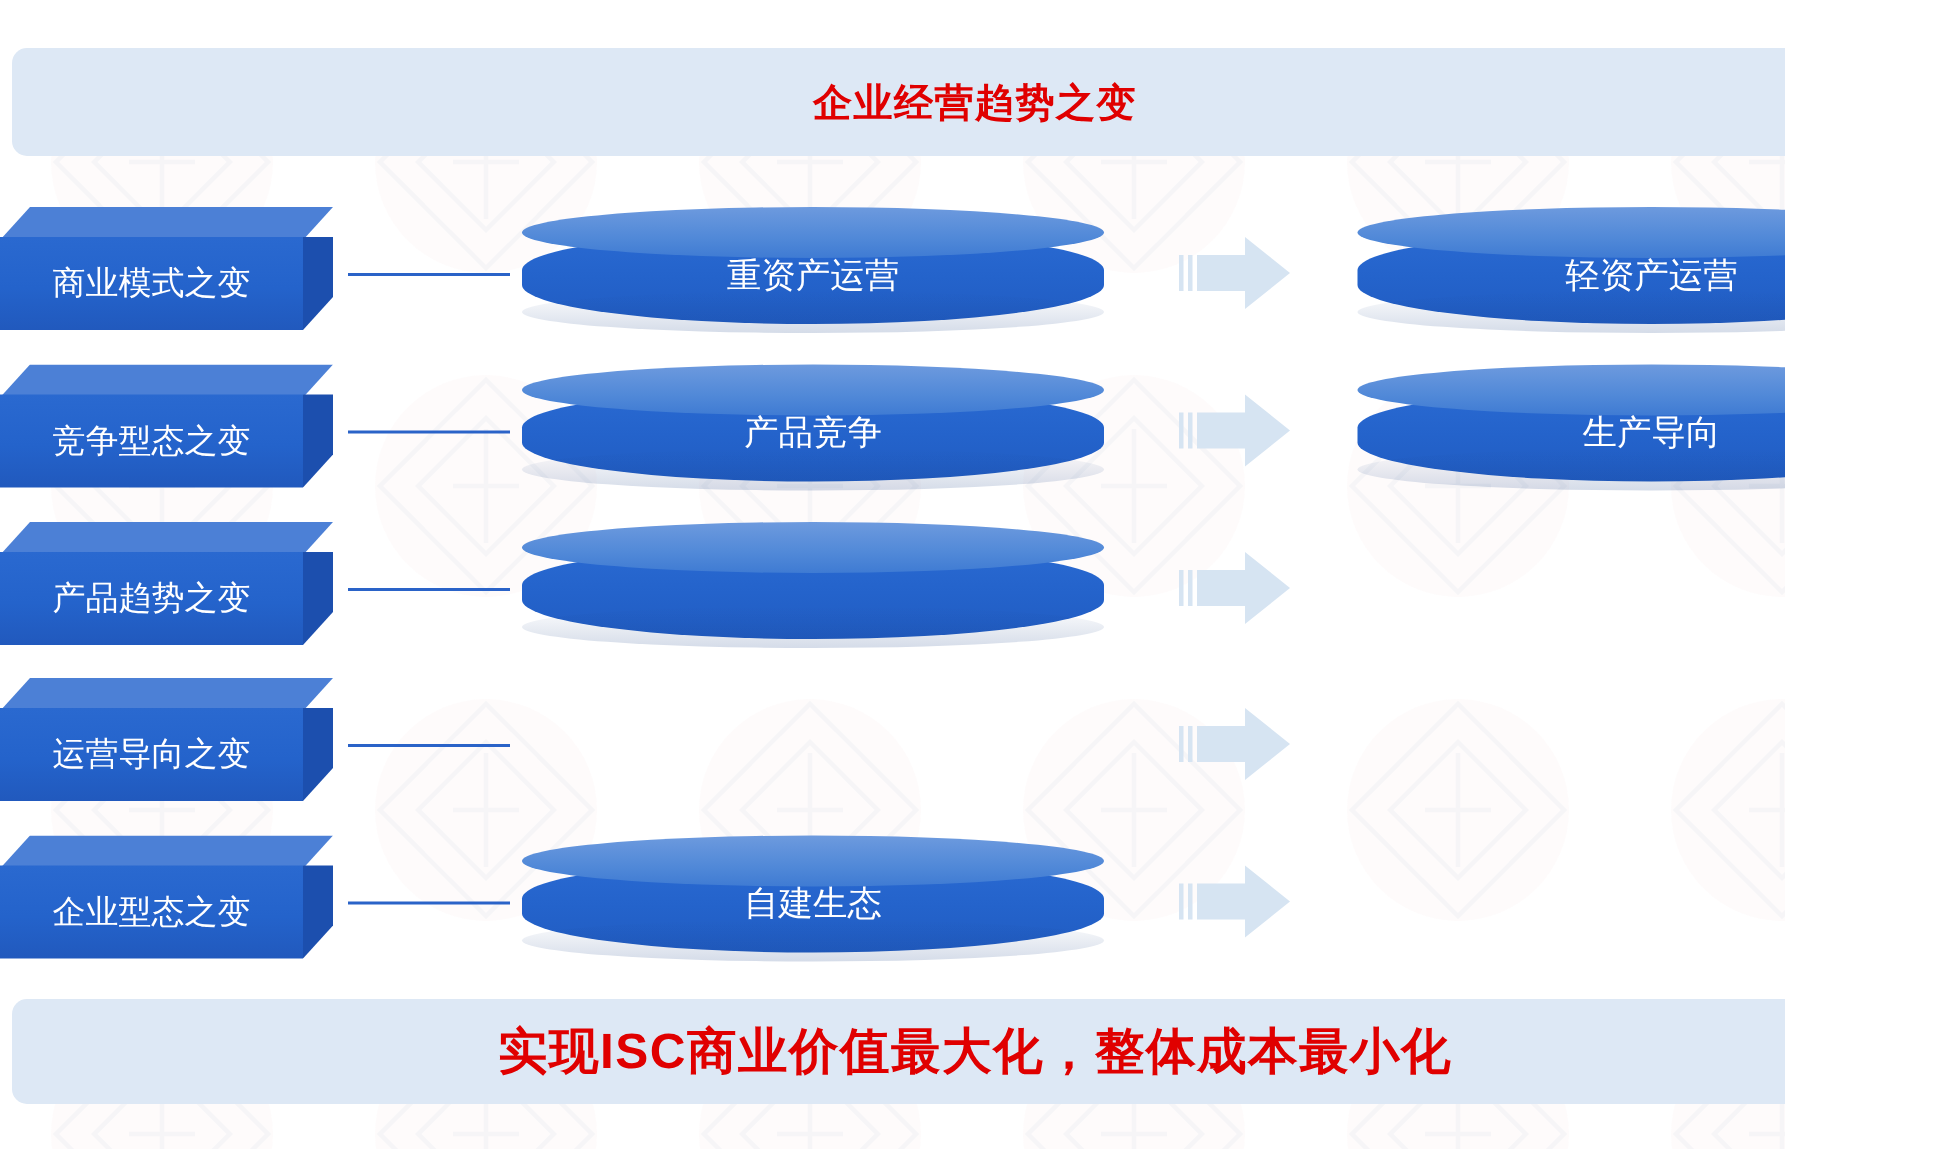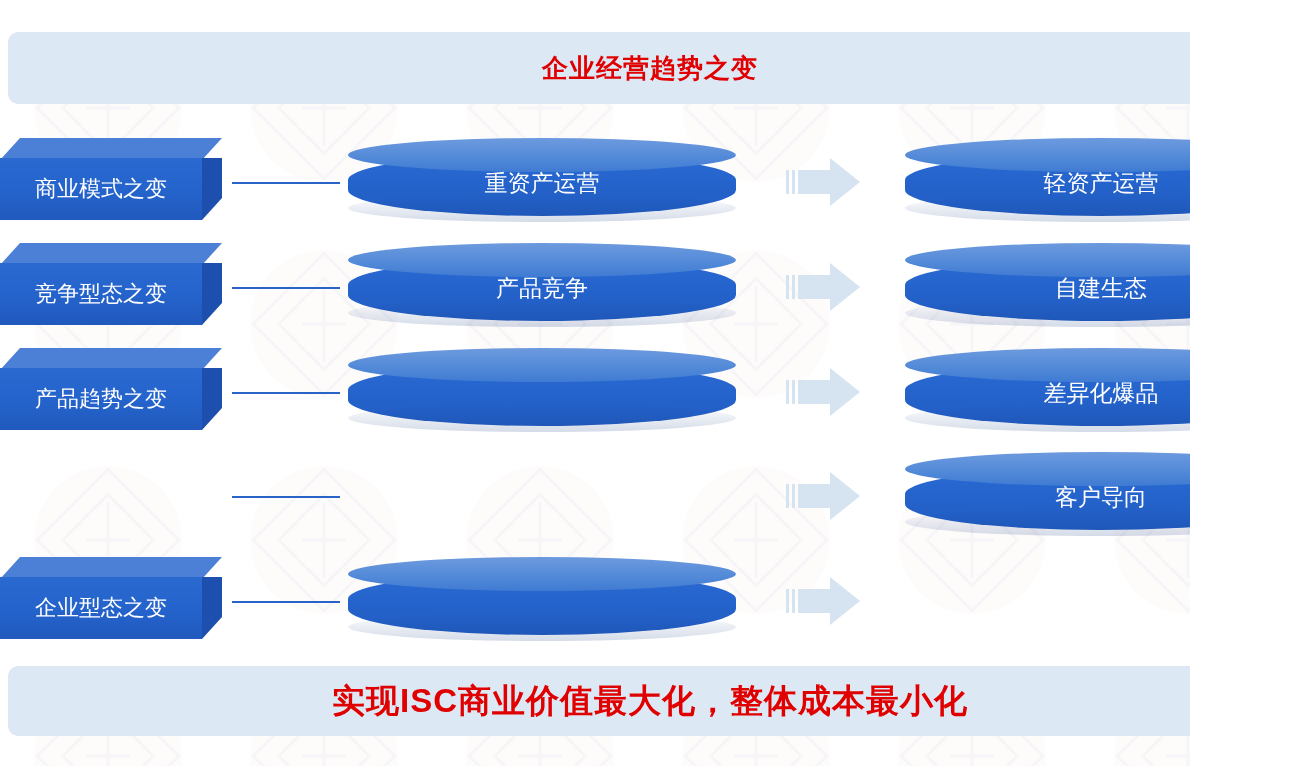--- a/index.html
+++ b/index.html
@@ -234,85 +234,84 @@
     </div>
     <svg class="arrow" viewBox="0 0 74 52">
       <rect x="0" y="14" width="3" height="24" fill="#d6e4f2"></rect>
       <rect x="6" y="14" width="3" height="24" fill="#d6e4f2"></rect>
       <polygon points="12,14 44,14 44,2 74,26 44,50 44,38 12,38" fill="#d6e4f2"></polygon>
     </svg>
     <div class="cyl cyl-right">
       <div class="c-body"></div>
       <div class="c-top"></div>
       <div class="c-bottom-shade"></div>
+      <div class="c-label">生产导向</div>
+    </div>
+  </div>
+
+  <div class="row" style="top:340px;padding-left:22px;">
+    <div class="box3d">
+      <svg class="b-top" viewBox="0 0 222 22" preserveAspectRatio="none">
+        <polygon points="0,22 20,0 222,0 202,22" fill="#4c80d6"></polygon>
+      </svg>
+      <div class="b-front"></div>
+      <svg class="b-side" viewBox="0 0 20 62" preserveAspectRatio="none">
+        <polygon points="0,0 20,-22 20,40 0,62" fill="#1c4fae"></polygon>
+      </svg>
+      <div class="b-label">产品趋势之变</div>
+    </div>
+    <div class="connector"></div>
+    <div class="cyl cyl-left">
+      <div class="c-body"></div>
+      <div class="c-top"></div>
+      <div class="c-bottom-shade"></div>
+    </div>
+    <svg class="arrow" viewBox="0 0 74 52">
+      <rect x="0" y="14" width="3" height="24" fill="#d6e4f2"></rect>
+      <rect x="6" y="14" width="3" height="24" fill="#d6e4f2"></rect>
+      <polygon points="12,14 44,14 44,2 74,26 44,50 44,38 12,38" fill="#d6e4f2"></polygon>
+    </svg>
+  </div>
+
+  <div class="row" style="top:444px;">
+    <div class="box3d">
+      <svg class="b-top" viewBox="0 0 222 22" preserveAspectRatio="none">
+        <polygon points="0,22 20,0 222,0 202,22" fill="#4c80d6"></polygon>
+      </svg>
+      <div class="b-front"></div>
+      <svg class="b-side" viewBox="0 0 20 62" preserveAspectRatio="none">
+        <polygon points="0,0 20,-22 20,40 0,62" fill="#1c4fae"></polygon>
+      </svg>
+      <div class="b-label">运营导向之变</div>
+    </div>
+    <div class="connector"></div>
+    <svg class="arrow" viewBox="0 0 74 52">
+      <rect x="0" y="14" width="3" height="24" fill="#d6e4f2"></rect>
+      <rect x="6" y="14" width="3" height="24" fill="#d6e4f2"></rect>
+      <polygon points="12,14 44,14 44,2 74,26 44,50 44,38 12,38" fill="#d6e4f2"></polygon>
+    </svg>
+  </div>
+
+  <div class="row" style="top:549px;">
+    <div class="box3d">
+      <svg class="b-top" viewBox="0 0 222 22" preserveAspectRatio="none">
+        <polygon points="0,22 20,0 222,0 202,22" fill="#4c80d6"></polygon>
+      </svg>
+      <div class="b-front"></div>
+      <svg class="b-side" viewBox="0 0 20 62" preserveAspectRatio="none">
+        <polygon points="0,0 20,-22 20,40 0,62" fill="#1c4fae"></polygon>
+      </svg>
+      <div class="b-label">企业型态之变</div>
+    </div>
+    <div class="connector"></div>
+    <div class="cyl cyl-left">
+      <div class="c-body"></div>
+      <div class="c-top"></div>
+      <div class="c-bottom-shade"></div>
       <div class="c-label">自建生态</div>
-    </div>
-  </div>
-
-  <div class="row" style="top:340px;padding-left:22px;">
-    <div class="box3d">
-      <svg class="b-top" viewBox="0 0 222 22" preserveAspectRatio="none">
-        <polygon points="0,22 20,0 222,0 202,22" fill="#4c80d6"></polygon>
-      </svg>
-      <div class="b-front"></div>
-      <svg class="b-side" viewBox="0 0 20 62" preserveAspectRatio="none">
-        <polygon points="0,0 20,-22 20,40 0,62" fill="#1c4fae"></polygon>
-      </svg>
-      <div class="b-label">产品趋势之变</div>
-    </div>
-    <div class="connector"></div>
-    <div class="cyl cyl-left">
-      <div class="c-body"></div>
-      <div class="c-top"></div>
-      <div class="c-bottom-shade"></div>
-    </div>
-    <svg class="arrow" viewBox="0 0 74 52">
-      <rect x="0" y="14" width="3" height="24" fill="#d6e4f2"></rect>
-      <rect x="6" y="14" width="3" height="24" fill="#d6e4f2"></rect>
-      <polygon points="12,14 44,14 44,2 74,26 44,50 44,38 12,38" fill="#d6e4f2"></polygon>
-    </svg>
-    <div class="cyl cyl-right">
-      <div class="c-body"></div>
-      <div class="c-top"></div>
-      <div class="c-bottom-shade"></div>
-      <div class="c-label">差异化爆品</div>
-    </div>
-  </div>
-
-  <div class="row" style="top:444px;">
-    <div class="connector"></div>
-    <svg class="arrow" viewBox="0 0 74 52">
-      <rect x="0" y="14" width="3" height="24" fill="#d6e4f2"></rect>
-      <rect x="6" y="14" width="3" height="24" fill="#d6e4f2"></rect>
-      <polygon points="12,14 44,14 44,2 74,26 44,50 44,38 12,38" fill="#d6e4f2"></polygon>
-    </svg>
-    <div class="cyl cyl-right">
-      <div class="c-body"></div>
-      <div class="c-top"></div>
-      <div class="c-bottom-shade"></div>
-      <div class="c-label">客户导向</div>
-    </div>
-  </div>
-
-  <div class="row" style="top:549px;">
-    <div class="box3d">
-      <svg class="b-top" viewBox="0 0 222 22" preserveAspectRatio="none">
-        <polygon points="0,22 20,0 222,0 202,22" fill="#4c80d6"></polygon>
-      </svg>
-      <div class="b-front"></div>
-      <svg class="b-side" viewBox="0 0 20 62" preserveAspectRatio="none">
-        <polygon points="0,0 20,-22 20,40 0,62" fill="#1c4fae"></polygon>
-      </svg>
-      <div class="b-label">企业型态之变</div>
-    </div>
-    <div class="connector"></div>
-    <div class="cyl cyl-left">
-      <div class="c-body"></div>
-      <div class="c-top"></div>
-      <div class="c-bottom-shade"></div>
     </div>
     <svg class="arrow" viewBox="0 0 74 52">
       <rect x="0" y="14" width="3" height="24" fill="#d6e4f2"></rect>
       <rect x="6" y="14" width="3" height="24" fill="#d6e4f2"></rect>
       <polygon points="12,14 44,14 44,2 74,26 44,50 44,38 12,38" fill="#d6e4f2"></polygon>
     </svg>
   </div>
 
   <div class="banner banner-bottom">
     <div class="banner-text">实现ISC商业价值最大化，整体成本最小化</div>

